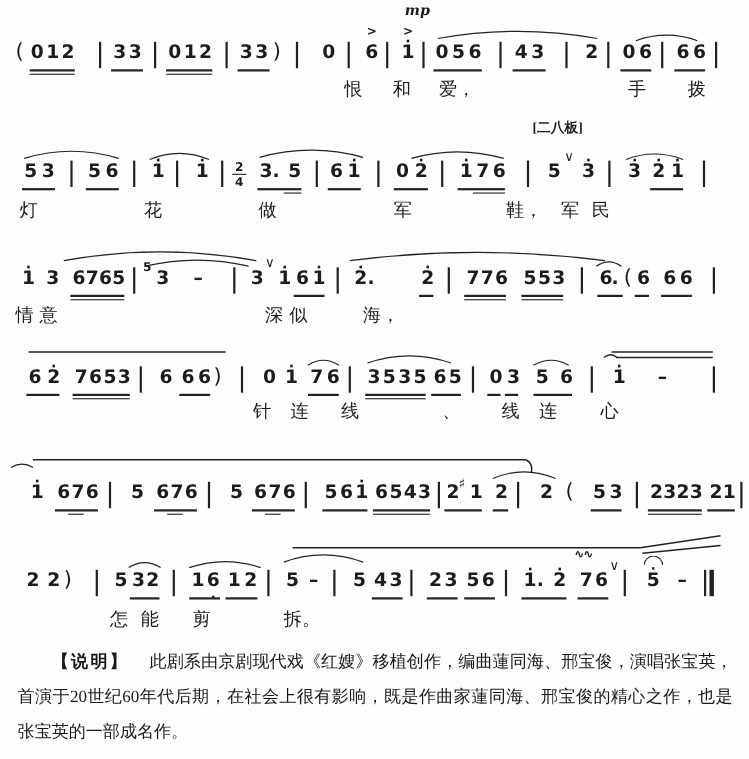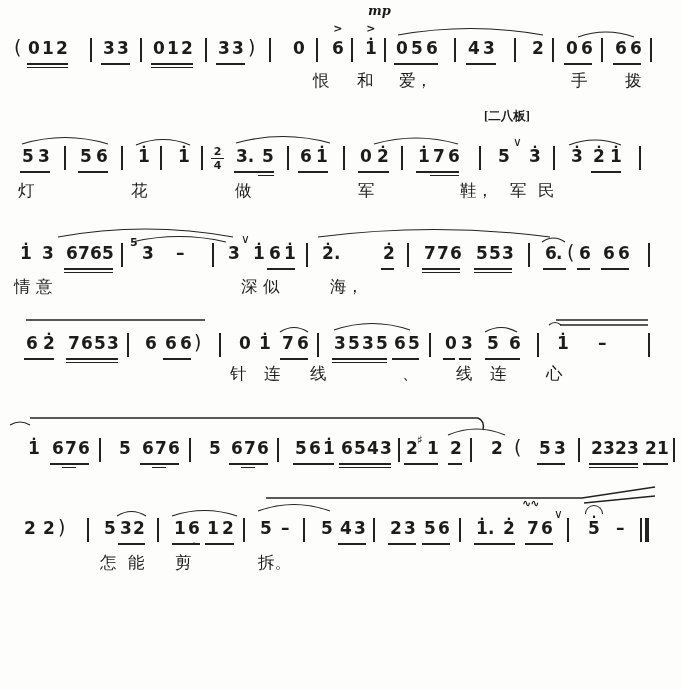--- a/index.html
+++ b/index.html
@@ -373,13 +373,14 @@
         <path d="M30,418 L478,418" fill="none" stroke="#222" stroke-width="1.4"></path>
         <path d="M478,418 q7,3 5,12" fill="none" stroke="#222" stroke-width="1.4"></path>
         <path d="M117,516 Q131.5,507 146,516" fill="none" stroke="#222" stroke-width="1.1"></path>
         <path d="M172,516 Q204.5,505 237,516" fill="none" stroke="#222" stroke-width="1.1"></path>
         <path d="M258,511 Q294,498 330,511" fill="none" stroke="#222" stroke-width="1.1"></path>
         <path d="M266,498 L582,498" fill="none" stroke="#222" stroke-width="1.4"></path>
         <path d="M582,498 L655,487" fill="none" stroke="#222" stroke-width="1.4"></path>
         <path d="M584,503 L655,496" fill="none" stroke="#222" stroke-width="1.4"></path>
       </svg>
     </div>
+  <p class="footnote"><span class="fn-label">【说明】</span><span class="fn-text">此剧系由京剧现代戏《红嫂》移植创作，编曲蓮同海、邢宝俊，演唱张宝英，首演于20世纪60年代后期，在社会上很有影响，既是作曲家蓮同海、邢宝俊的精心之作，也是张宝英的一部成名作。</span></p>
 </div>
 
 </body></html>

